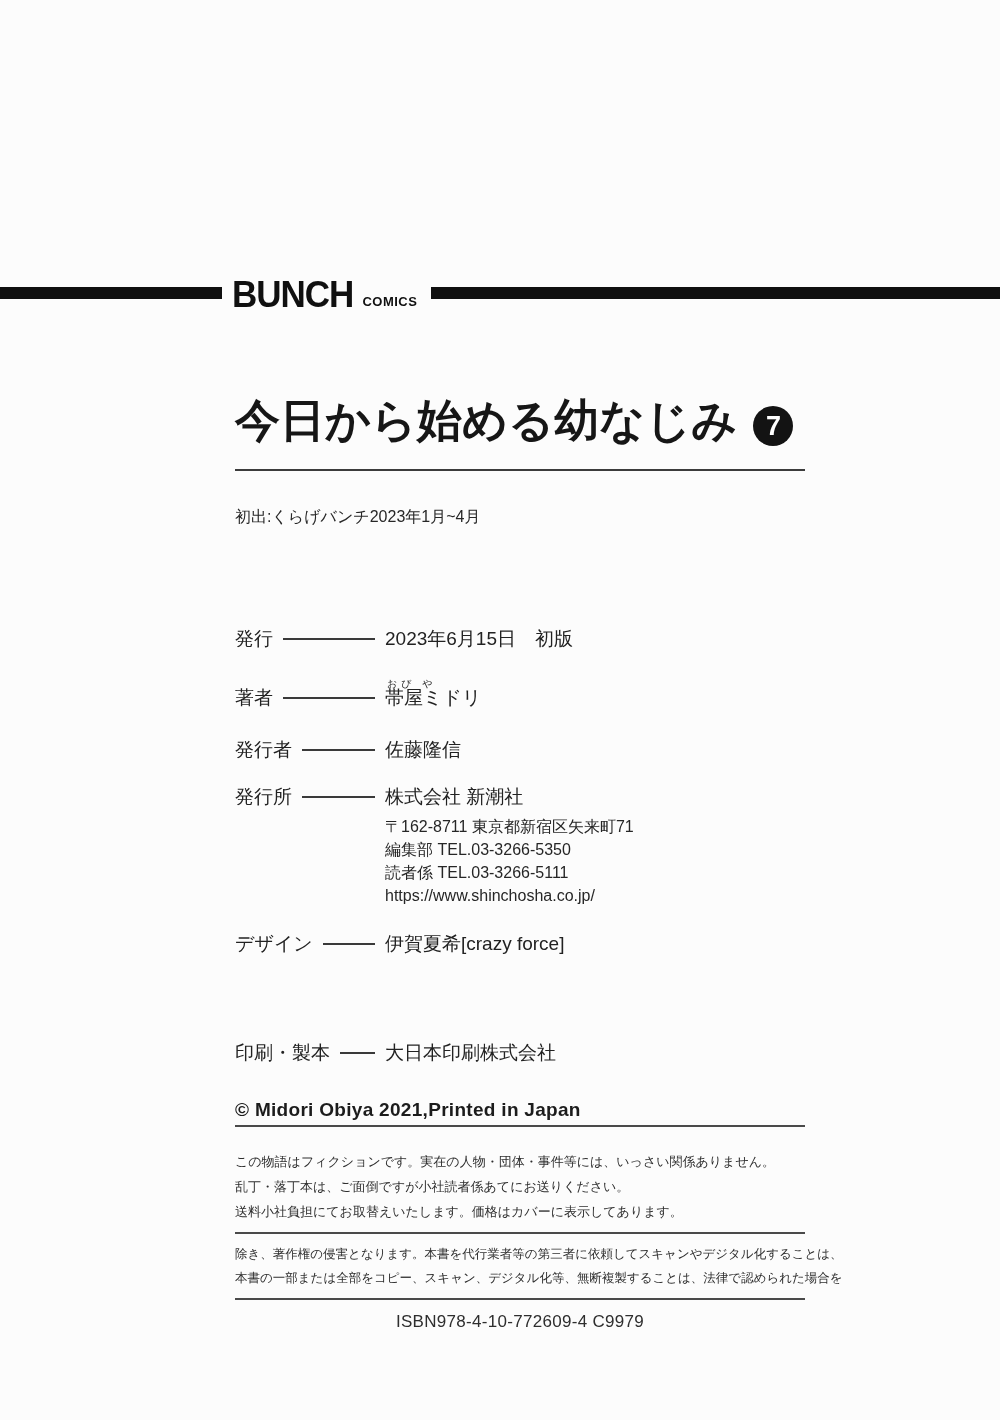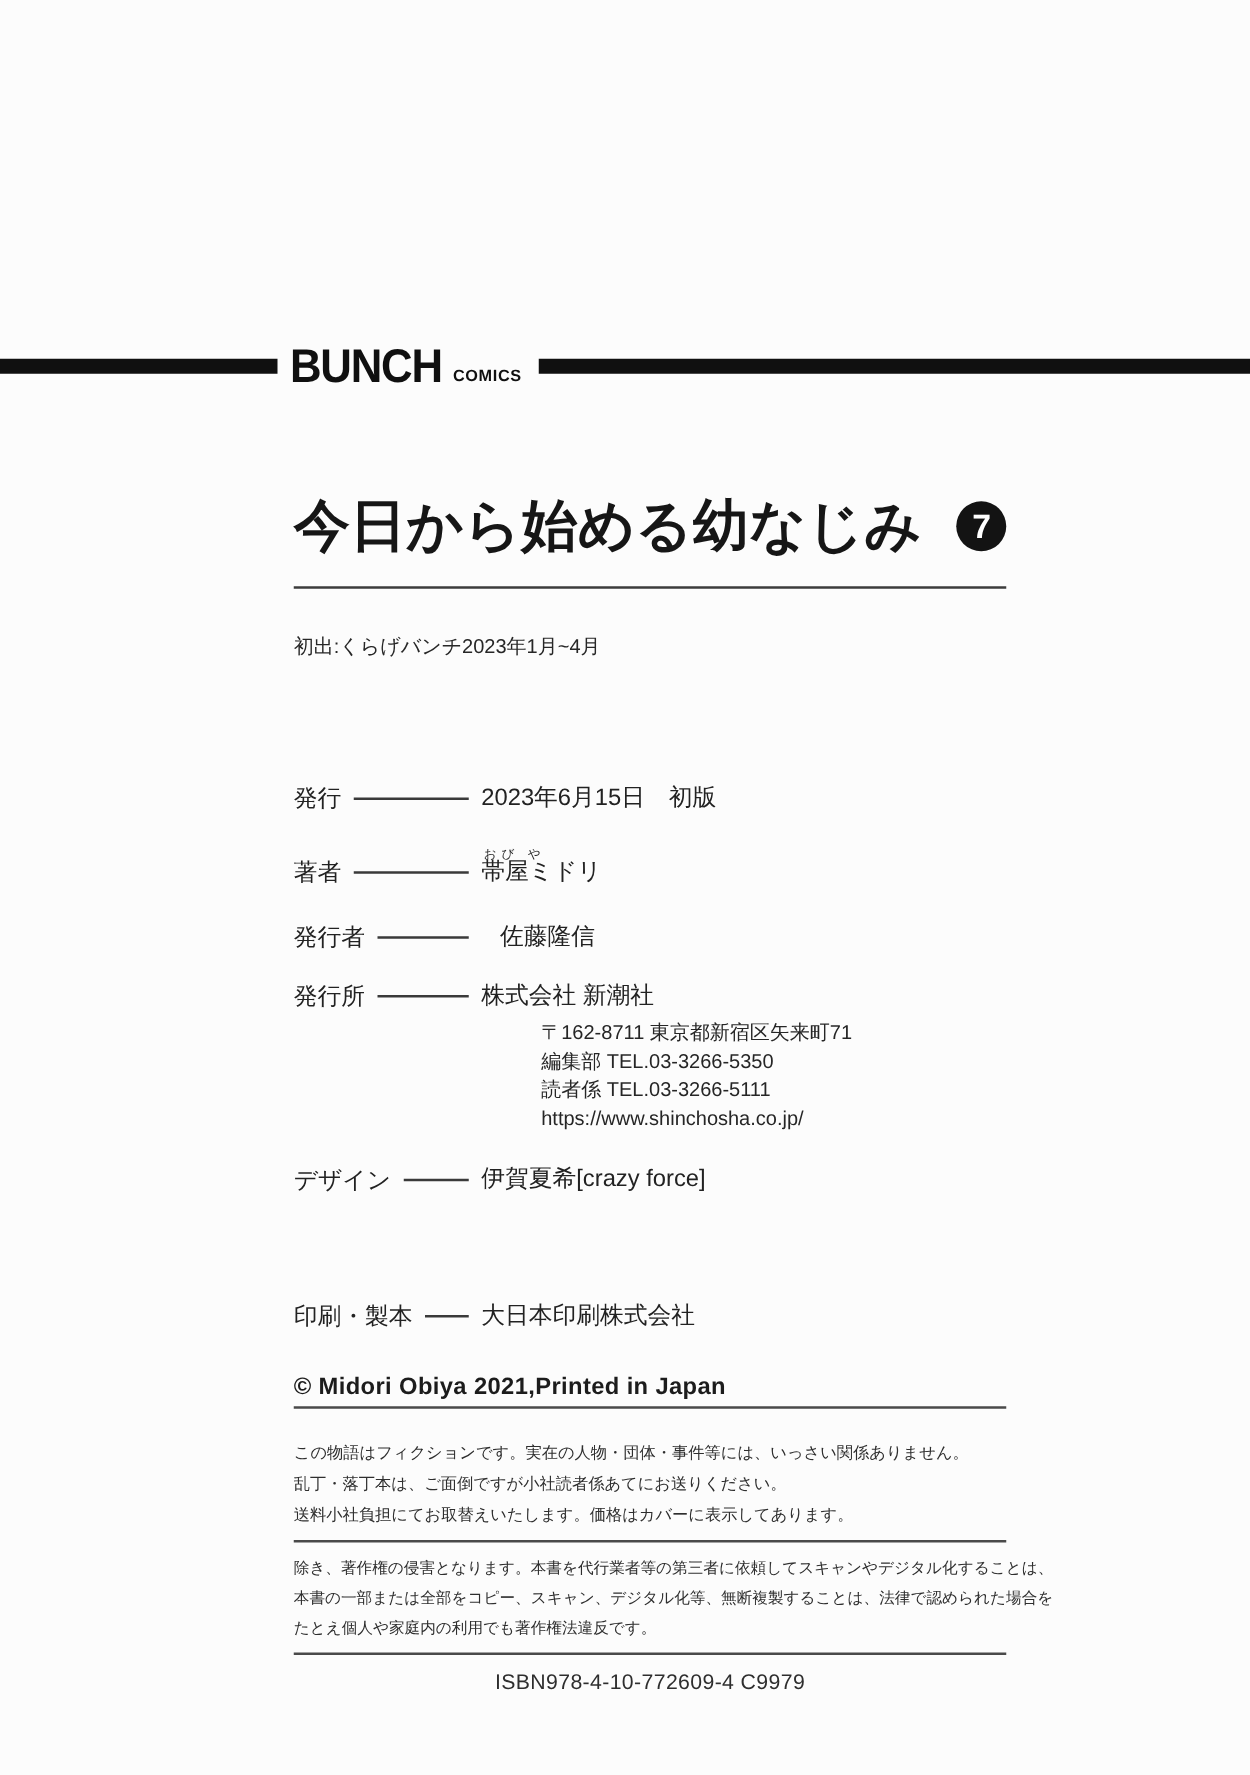--- a/index.html
+++ b/index.html
@@ -29,21 +29,21 @@
     transform:scaleY(1.08); color:#101010;
   }
   .brand-suffix {
     font-size:13px; font-weight:800; letter-spacing:0.5px; line-height:1;
     color:#101010;
   }
 
   
   .title-section { position:absolute; left:235px; top:396px; width:570px; }
   .main-title {
-    display:flex; align-items:center; gap:28px;
+    display:flex; align-items:flex-end; gap:16px;
     font-size:45px; font-weight:900; line-height:50px;
     letter-spacing:0; color:#161616; white-space:nowrap;
   }
   .volume-badge {
     width:40px; height:40px; border-radius:50%; background:#131313;
     color:#ffffff; display:inline-flex; align-items:center; justify-content:center;
     font-size:27px; font-weight:900; flex-shrink:0;
   }
   .title-rule { margin-top:23px; border-top:2px solid #3c3c3c; width:570px; }
   .first-pub { margin-top:36px; font-size:16px; color:#272727; }
@@ -53,32 +53,32 @@
   .info-row { display:flex; align-items:flex-start; }
   .row-head {
     width:150px; flex-shrink:0; height:27px;
     display:flex; align-items:center;
   }
   .row-label { white-space:nowrap; color:#222222; }
   .leader { flex:1; height:2px; background:#3a3a3a; margin:0 10px; }
   .row-value { line-height:27px; color:#222222; white-space:nowrap; }
 
   .m-author    { margin-top:32px; }
-  .m-issuer    { margin-top:25px;gap:15px; }
+  .m-issuer    { margin-top:25px; }
   .m-publisher { margin-top:20px; }
   .m-printer   { margin-top:82px; }
   .m-designer  { margin-top:23px; }
 
   .ruby-wrap { position:relative; display:inline-block; }
   .furigana {
     position:absolute; top:-14px; left:2px;
     font-size:10px; letter-spacing:4px; color:#2a2a2a; white-space:nowrap;
   }
 
-  .pub-details { font-size:16px; line-height:23px; margin-top:5px; color:#262626;margin-left:48px; }
+  .pub-details { font-size:16px; line-height:23px; margin-top:5px; color:#262626; }
 
   .copyright {
     margin-top:33px; font-size:19px; font-weight:bold;
     letter-spacing:0.3px; color:#1c1c1c; white-space:nowrap;
   }
 
   
   .notices { position:absolute; left:235px; top:1125px; width:570px; }
   .rule { border-top:2px solid #4a4a4a; width:570px; }
   .notice-block {
@@ -181,17 +181,16 @@
   <div class="rule"></div>
   <div class="notice-block">
     <div>この物語はフィクションです。実在の人物・団体・事件等には、いっさい関係ありません。</div>
     <div>乱丁・落丁本は、ご面倒ですが小社読者係あてにお送りください。</div>
     <div>送料小社負担にてお取替えいたします。価格はカバーに表示してあります。</div>
   </div>
   <div class="rule"></div>
   <div class="notice-block small">
     <div>除き、著作権の侵害となります。本書を代行業者等の第三者に依頼してスキャンやデジタル化することは、</div>
     <div>本書の一部または全部をコピー、スキャン、デジタル化等、無断複製することは、法律で認められた場合を</div>
-    <div>たとえ個人や家庭内の利用でも著作権法違反です。</div>
   </div>
   <div class="rule"></div>
   <div class="isbn">ISBN978-4-10-772609-4 C9979</div>
 </div>
 
 </body></html>

